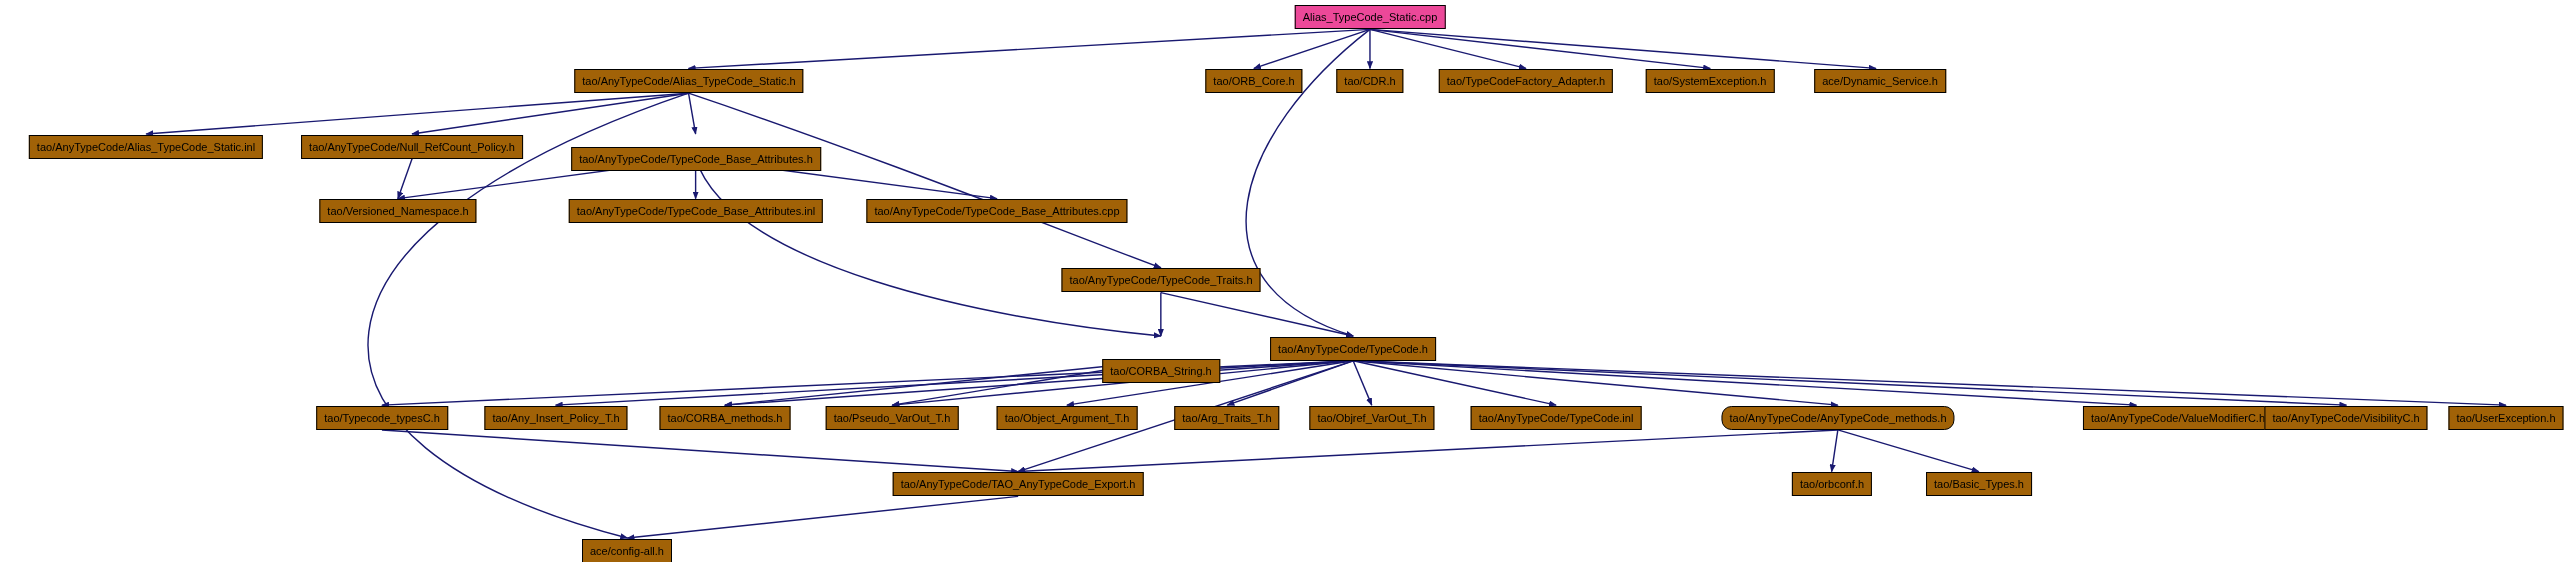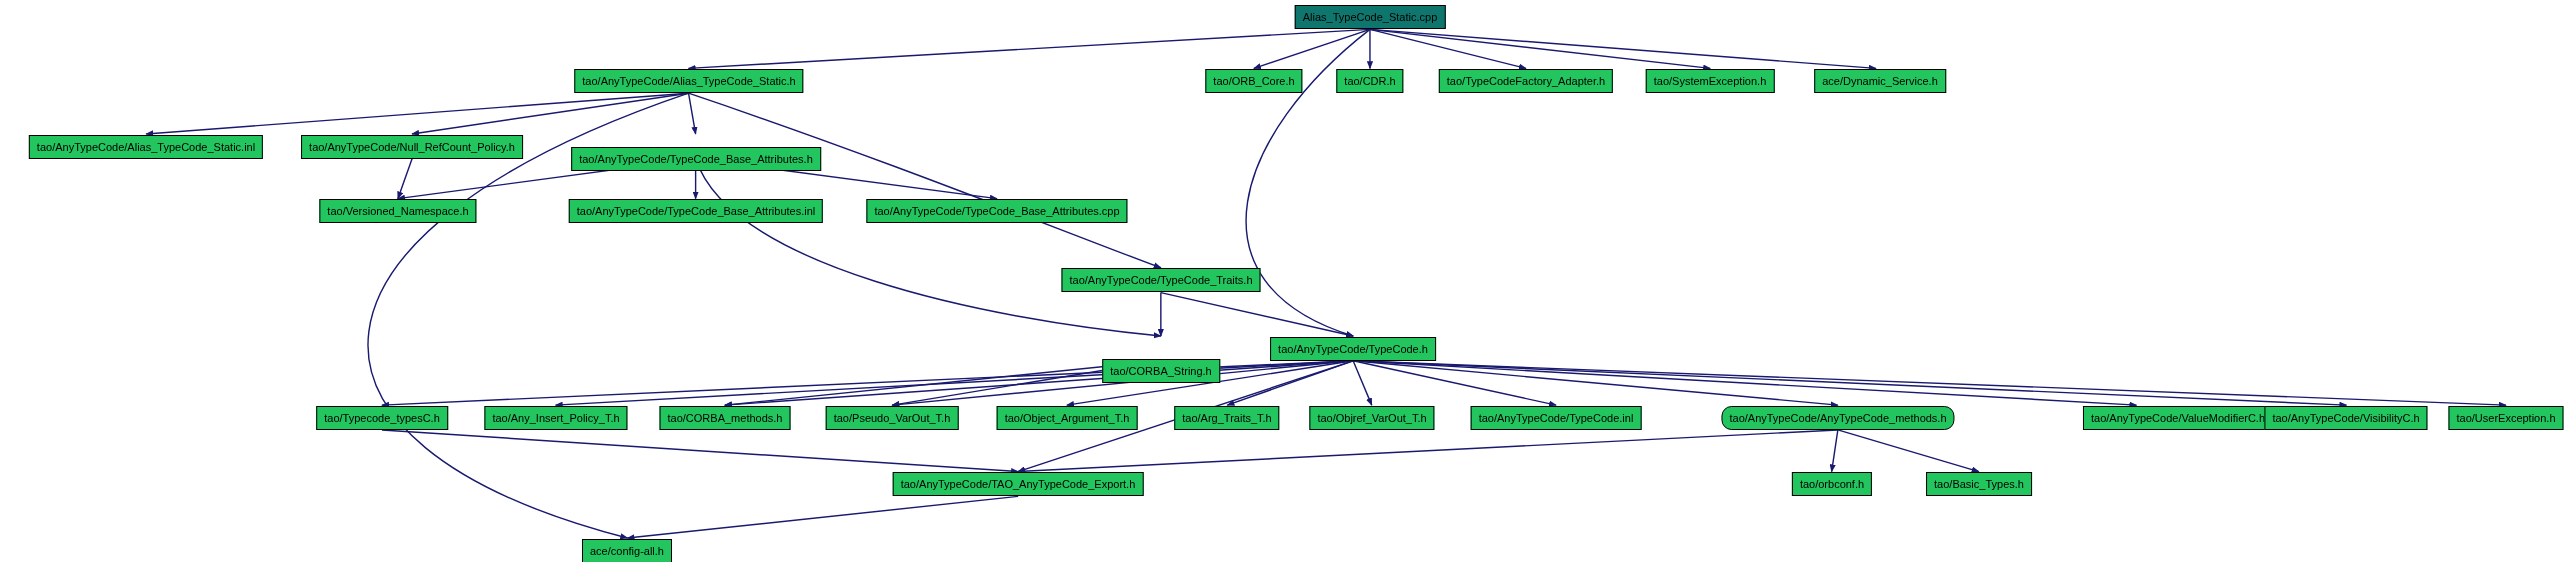--- a/index.html
+++ b/index.html
@@ -2,35 +2,35 @@
 <html style="font-size:14px"><head>
 <meta charset="utf-8">
 <style>
   html,body{margin:0;padding:0;background:#ffffff;}
   body{width:2576px;height:563px;font-family:"Liberation Sans",sans-serif;}
   #stage{position:relative;width:2576px;height:563px;overflow:hidden;background:#ffffff;}
   #edges{position:absolute;left:0;top:0;width:2576px;height:563px;pointer-events:none;}
   .node{
     position:absolute;
     transform:translateX(-50%);
-    background:#22c55e;
+    background:#a16207;
     border:0.9px solid #000000;
     color:#000000;
     font-size:11px;
     line-height:1;
     padding:0 7px;
     height:24px;
     display:flex;
     align-items:center;
     white-space:nowrap;
     box-sizing:border-box;
     z-index:2;
     cursor:pointer;
   }
-  .node.root{background:#0f766e;cursor:default;align-items:center;}
+  .node.root{background:#ec4899;cursor:default;align-items:center;}
   .node.bold{border-width:1.8px;}
   .edge{fill:none;stroke:#191970;stroke-width:1.6;}
 </style>
 </head>
 <body>
 
 <div id="stage">
   <svg id="edges" xmlns="http://www.w3.org/2000/svg" viewBox="0 0 2907 635" width="2576" height="563">
     <defs>
       <marker id="arrow" markerWidth="9" markerHeight="7" refX="8" refY="3.5" orient="auto" markerUnits="userSpaceOnUse">

